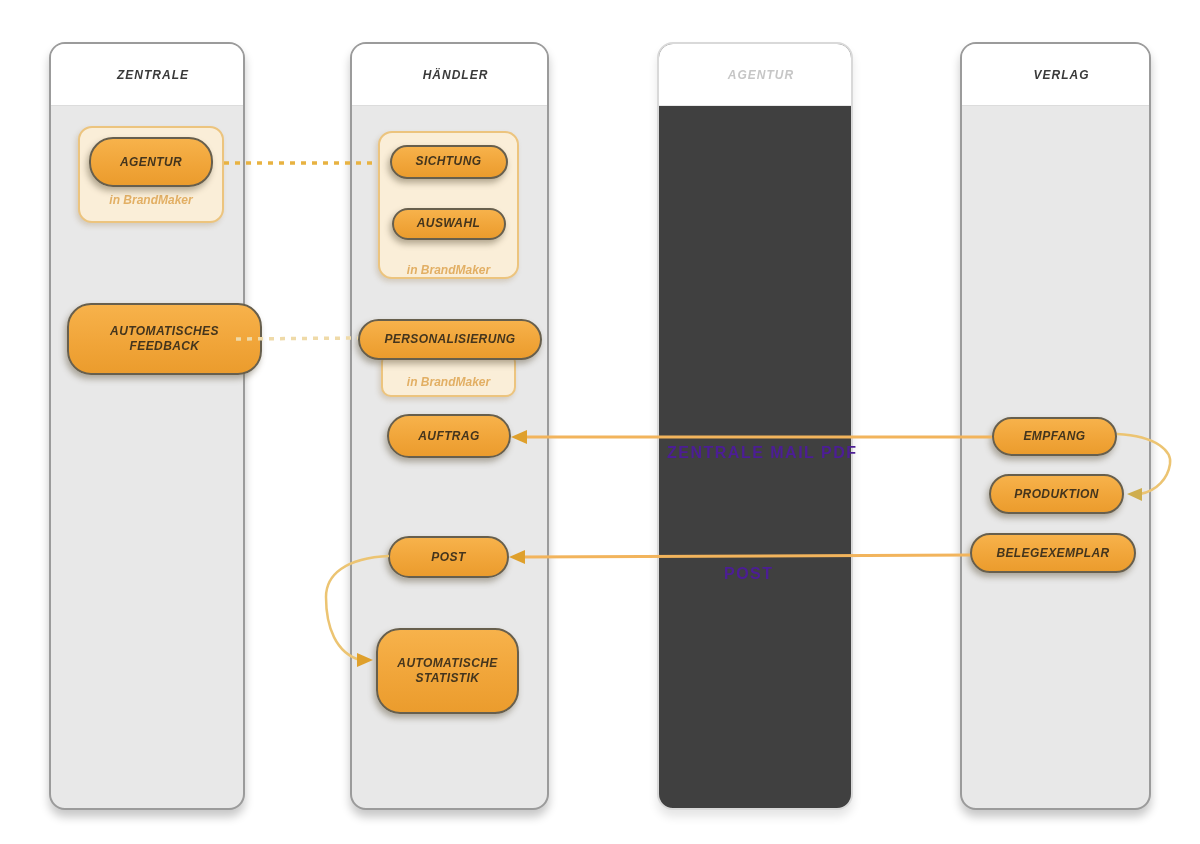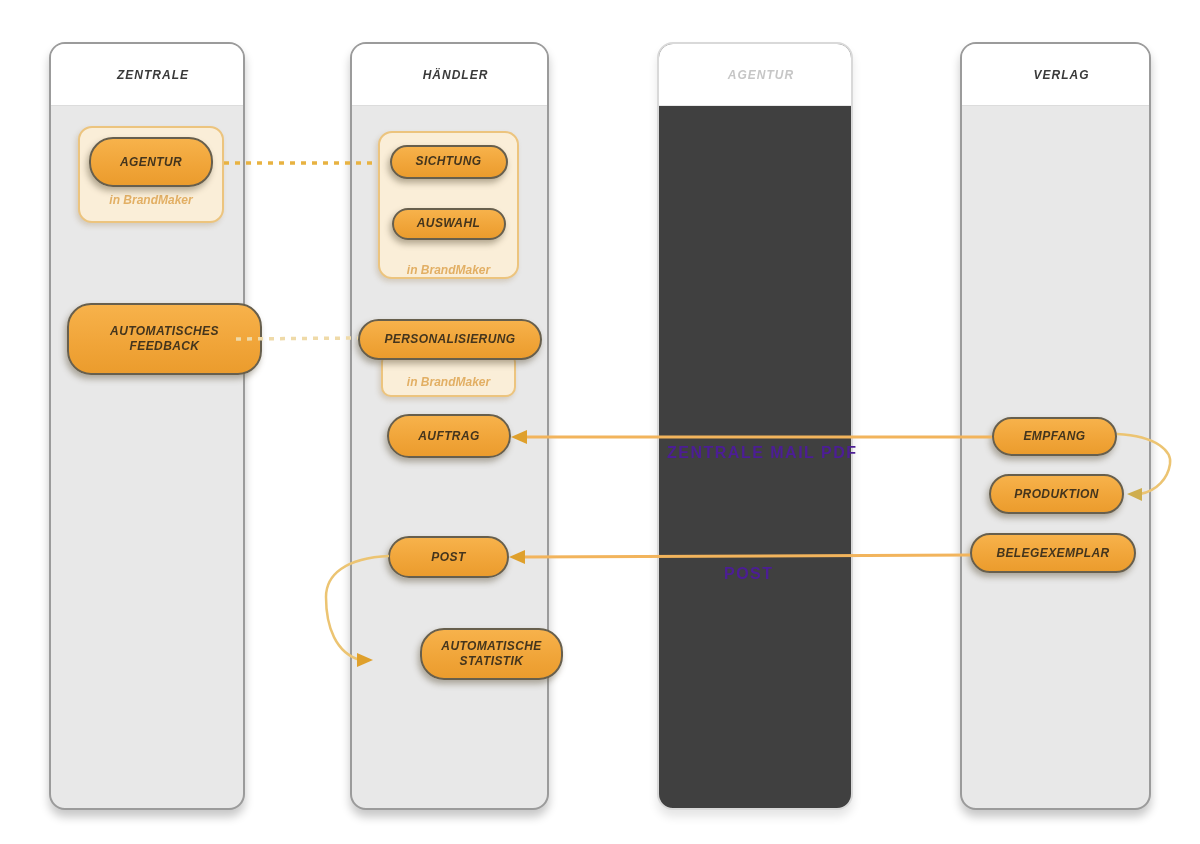--- a/index.html
+++ b/index.html
@@ -157,21 +157,21 @@
 
   <div class="group" style="left:381px; top:352px; width:135px; height:45px; justify-content:flex-end; padding-bottom:6px; border-radius:10px;">
     <div class="sublabel">in BrandMaker</div>
   </div>
   <div class="pill" style="left:358px; top:319px; width:184px; height:41px;">PERSONALISIERUNG</div>
 
   <div class="pill" style="left:387px; top:414px; width:124px; height:44px;">AUFTRAG</div>
 
   <div class="pill" style="left:388px; top:536px; width:121px; height:42px;">POST</div>
 
-  <div class="pill" style="left:376px; top:628px; width:143px; height:52px;margin-left:44px;">AUTOMATISCHE STATISTIK</div>
+  <div class="pill" style="left:376px; top:628px; width:143px; height:86px;">AUTOMATISCHE STATISTIK</div>
 
   <div class="pill" style="left:992px; top:417px; width:125px; height:39px;">EMPFANG</div>
 
   <div class="pill" style="left:989px; top:474px; width:135px; height:40px;">PRODUKTION</div>
 
   <div class="pill" style="left:970px; top:533px; width:166px; height:40px;">BELEGEXEMPLAR</div>
 
   <svg id="edges" viewBox="0 0 1200 844" xmlns="http://www.w3.org/2000/svg">
 
     <line x1="224" y1="163" x2="378" y2="163" stroke="#e8b241" stroke-width="3.5" stroke-dasharray="5 6"></line>

